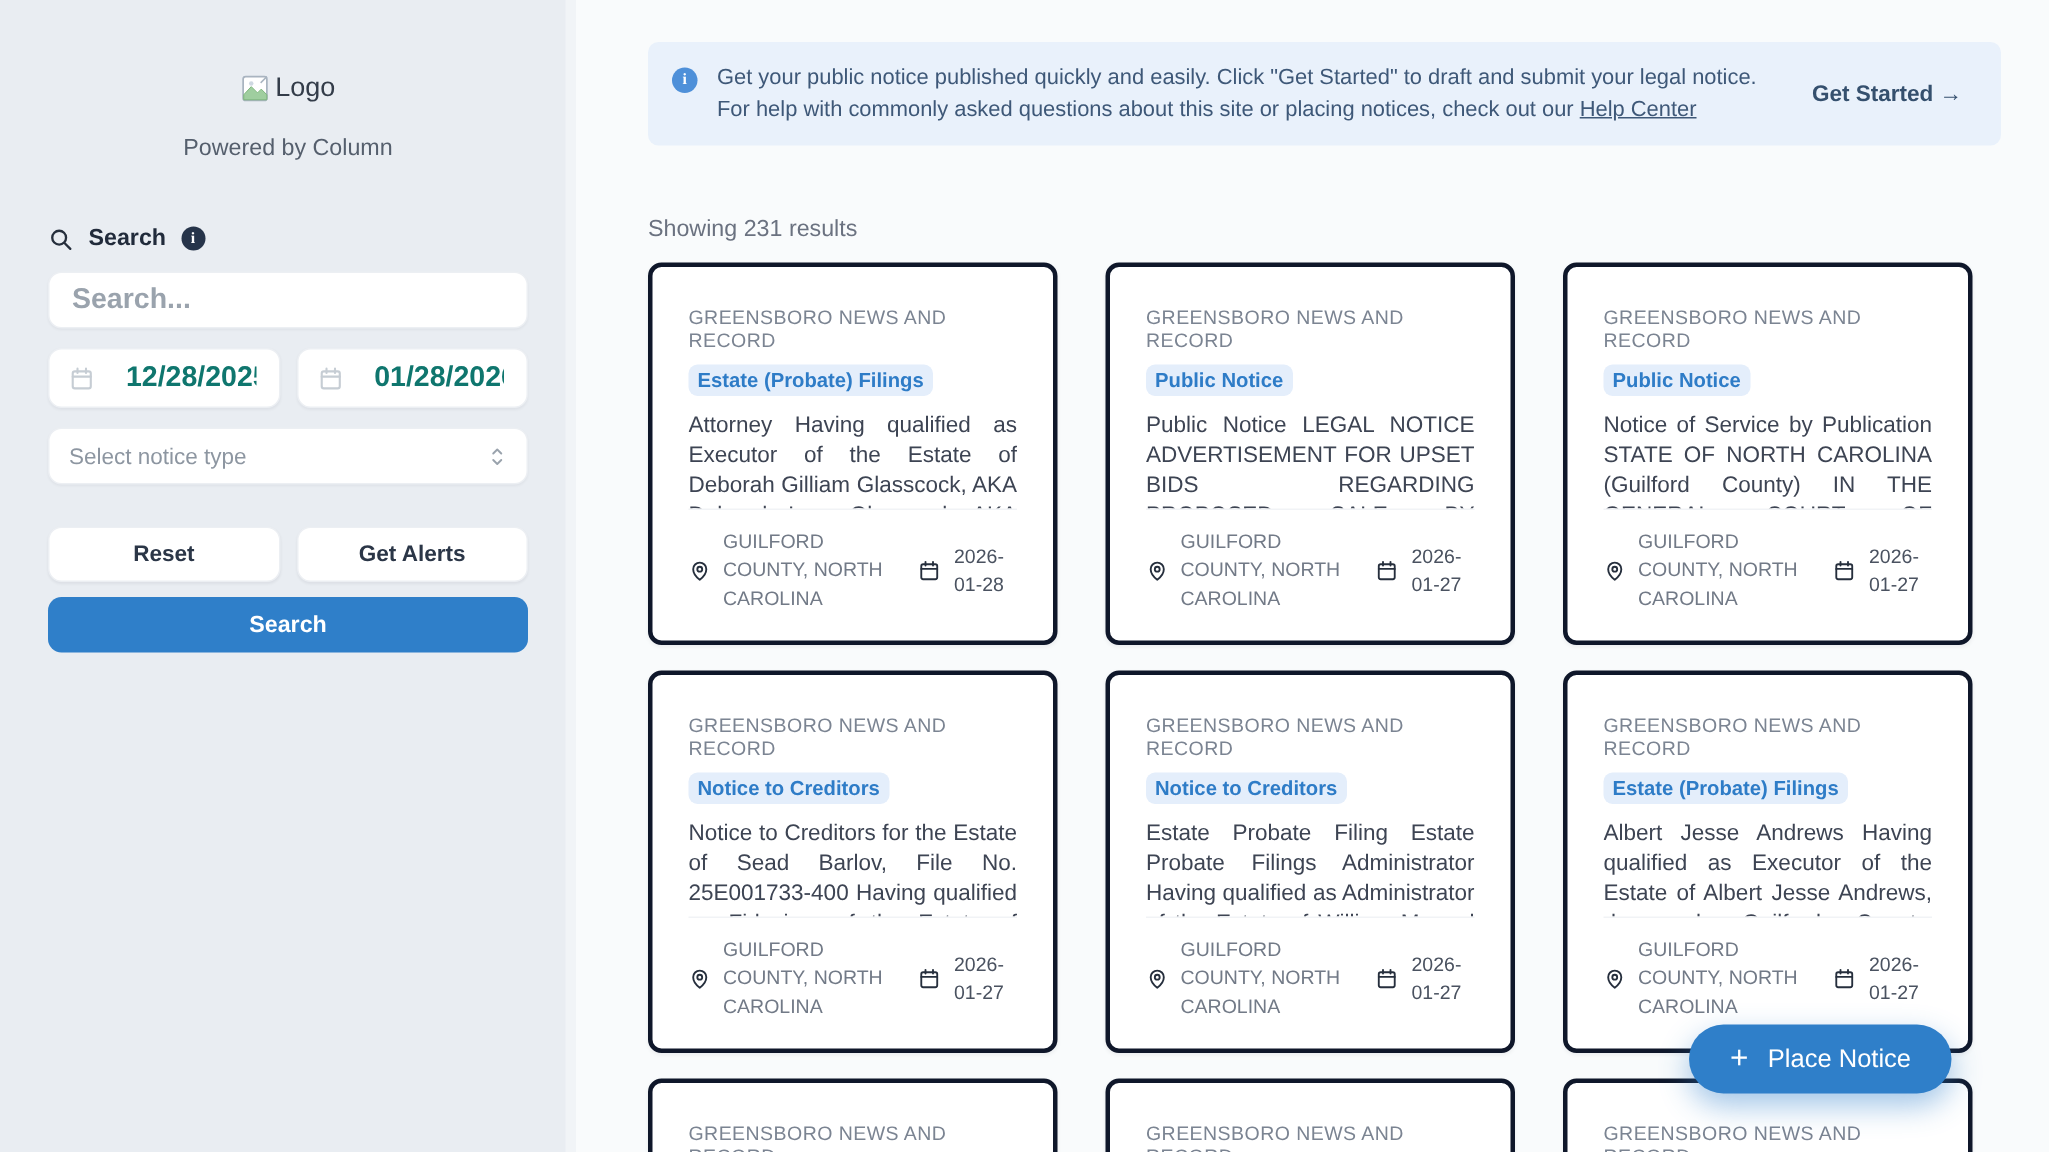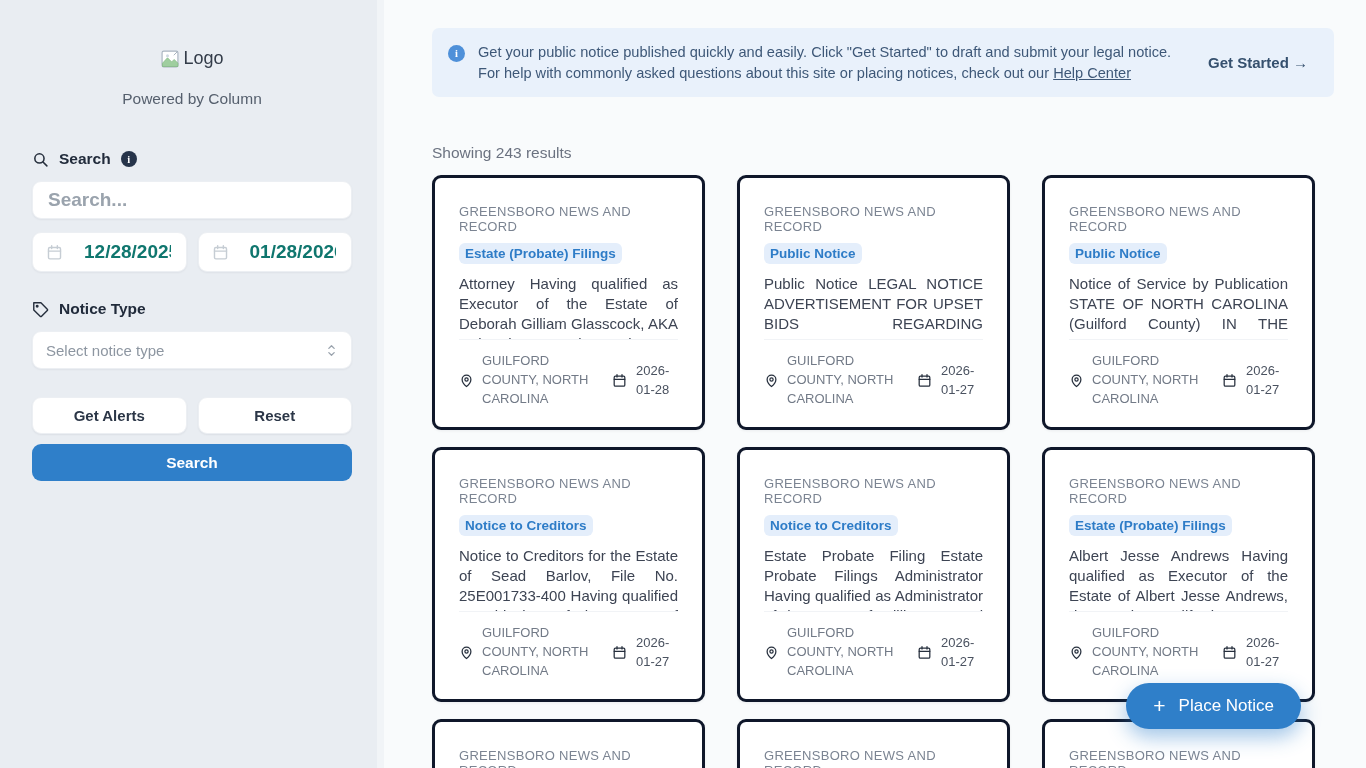--- a/index.html
+++ b/index.html
@@ -189,53 +189,44 @@
       <span class="icon-gray">
         <svg width="17" height="17" viewBox="0 0 24 24" fill="none" stroke="currentColor" stroke-width="2" stroke-linecap="round">
           <rect x="3.5" y="5" width="17" height="16" rx="2"></rect>
             <path d="M8 2.5v4M16 2.5v4M3.5 10h17"></path>
         </svg>
       </span>
       <input type="text" style="margin-left: 9px;" value="01/28/2026">
     </div>
   </div>
 
-  <div class="filter-head head-type">
-    <span class="icon-dark">
-      <svg width="17" height="17" viewBox="0 0 24 24" fill="none" stroke="currentColor" stroke-width="2" stroke-linejoin="round">
-        <path d="M12.6 2.5H2.5v10.1l9 9a1.4 1.4 0 0 0 2 0l8.1-8.1a1.4 1.4 0 0 0 0-2z"></path>
-        <circle cx="7.3" cy="7.3" r="1.1" fill="currentColor"></circle>
-      </svg>
-    </span>
-    <span>Notice Type</span>
-  </div>
   <div class="select-shell">
     <span>Select notice type</span>
     <span class="icon-mid">
       <svg width="13" height="15" viewBox="0 0 24 28" fill="none" stroke="currentColor" stroke-width="2.4" stroke-linecap="round" stroke-linejoin="round">
         <path d="M7 10l5-5 5 5M7 18l5 5 5-5"></path>
       </svg>
     </span>
   </div>
 
   <div class="btn-row">
+    <div class="btn">Reset</div>
     <div class="btn">Get Alerts</div>
-    <div class="btn">Reset</div>
   </div>
   <div class="search-btn">Search</div>
 </aside>
 
 <main>
   <div class="banner">
     <span class="banner-icon">i</span>
     <div class="banner-text"><span>Get your public notice published quickly and easily. Click "Get Started" to draft and submit your legal notice. For help with commonly asked questions about this site or placing notices, check out our </span><a>Help Center</a></div>
     <div class="banner-cta">Get Started →</div>
   </div>
 
-  <div class="summary">Showing 243 results</div>
+  <div class="summary">Showing 231 results</div>
 
   <div class="grid">
   <div class="card">
     <div class="card-pub">GREENSBORO NEWS AND RECORD</div>
     <div class="card-badge">Estate (Probate) Filings</div>
     <div class="card-body">Attorney Having qualified as Executor of the Estate of Deborah Gilliam Glasscock, AKA Deborah Lynn Glasscock, AKA Deborah Lynn Gilliam Glasscock, deceased, Rockingham Count</div>
     <div class="card-footer">
       <div class="loc">
         <span class="icon-dark">
           <svg width="15" height="15" viewBox="0 0 24 24" fill="none" stroke="currentColor" stroke-width="2">

